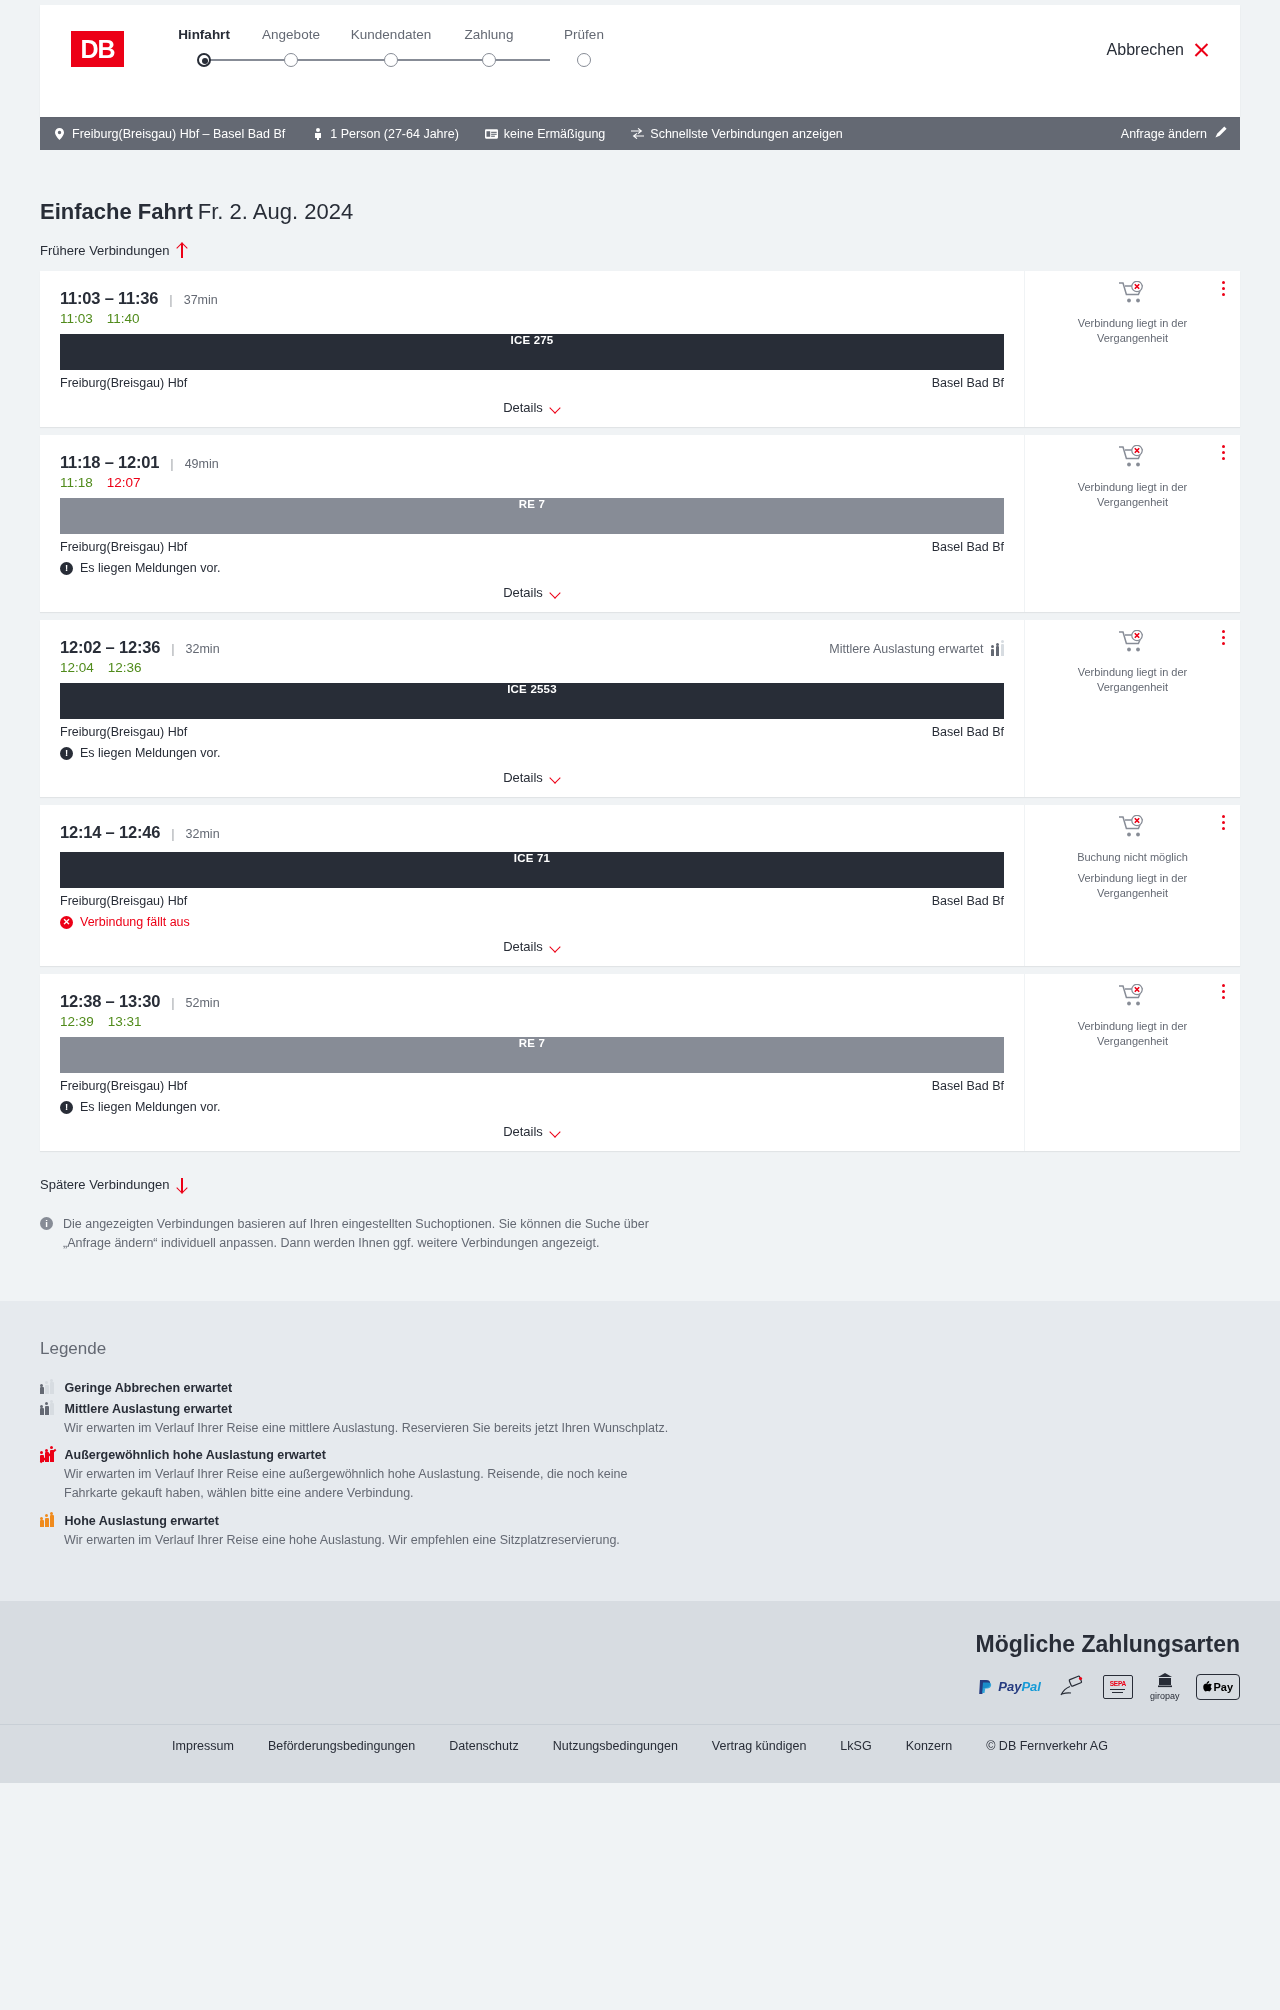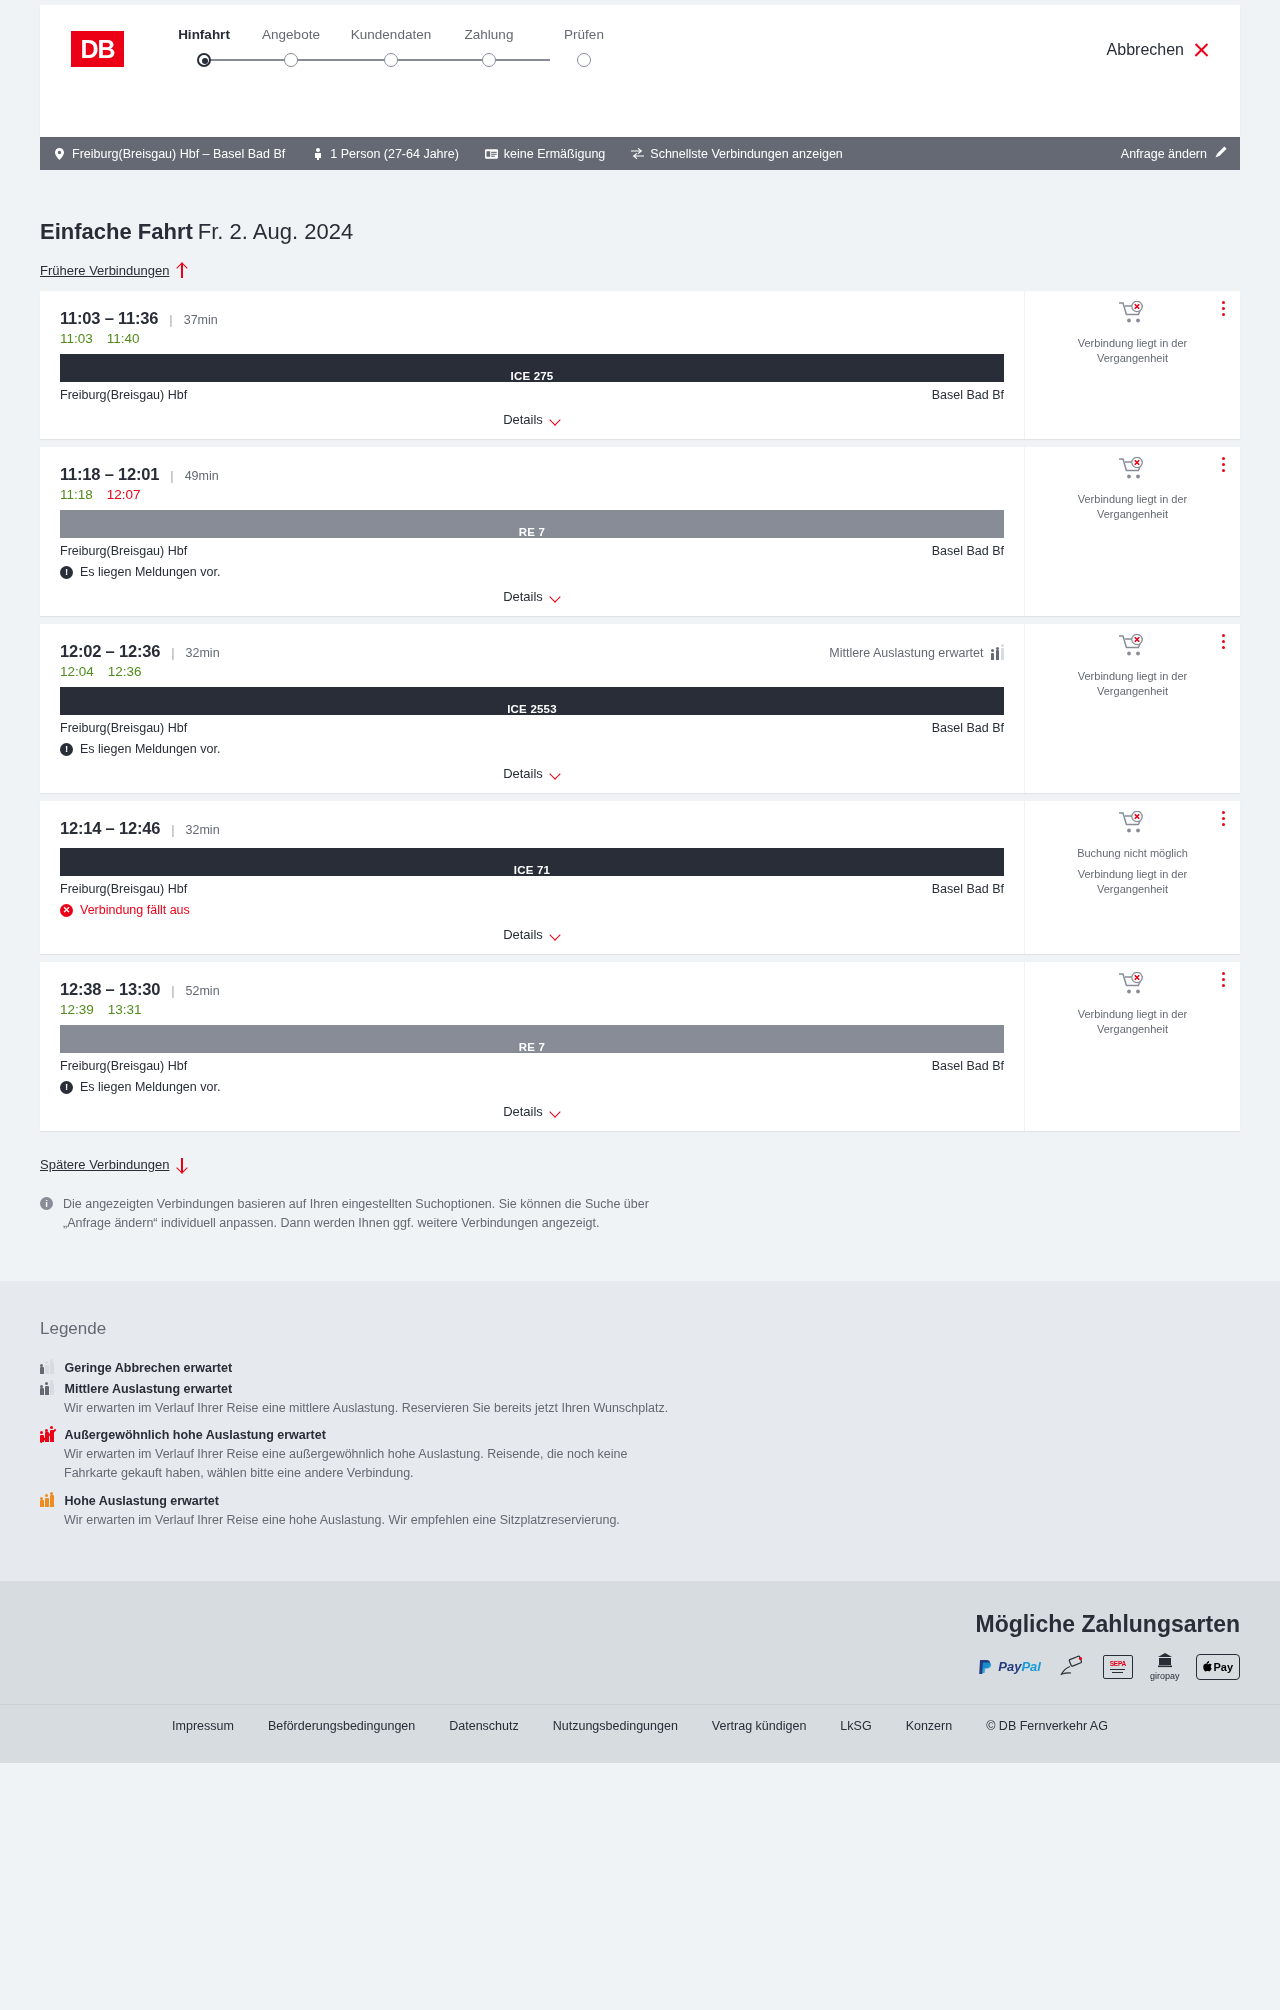--- a/index.html
+++ b/index.html
@@ -11,21 +11,21 @@
   }
   body { width: 1280px; min-height: 2010px; position: relative; }
 
   
   .header-wrap {
     background: #f0f3f5;
     padding: 5px 40px 0 40px;
   }
   .header {
     background: #ffffff;
-    height: 132px;
+    height: 112px;
     position: relative;
     display: flex;
     align-items: flex-start;
     padding: 0;
     box-shadow: 0 1px 2px rgba(0,0,0,0.05);
   }
   .db-logo {
     position: absolute;
     left: 31px;
     top: 26px;
@@ -148,21 +148,20 @@
   .page-title .date { font-weight: normal; margin-left: 5px; }
 
   .earlier-link, .later-link {
     margin-top: 18px;
     font-size: 13px;
     color: #282d37;
     display: inline-flex;
     align-items: center;
     gap: 7px;
     cursor: pointer;
-    text-decoration: underline;
   }
   .arrow-up, .arrow-down {
     width: 12px; height: 14px; position: relative; display:inline-block;
   }
   .arrow-up::before {
     content:""; position:absolute; left:5px; top:0; width:1.6px; height:14px; background:#ec0016;
   }
   .arrow-up::after {
     content:""; position:absolute; left:1.5px; top:0.5px; width:7px; height:7px;
     border-left:1.6px solid #ec0016; border-top:1.6px solid #ec0016; transform: rotate(45deg);
@@ -223,23 +222,23 @@
     margin-top: 3px;
     font-size: 13.5px;
     display: flex;
     gap: 14px;
   }
   .t-green { color: #508b1b; }
   .t-red { color: #ec0016; }
 
   .train-bar {
     margin-top: 8px;
-    height: 28px;
-    display: flex;
-    align-items: flex-end;
+    height: 36px;
+    display: flex;
+    align-items: flex-start;
     justify-content: center;
     color: #ffffff;
     font-size: 11.5px;
     font-weight: bold;
     letter-spacing: 0.2px;
   }
   .train-bar.ice { background: #282d37; }
   .train-bar.re  { background: #878c96; }
 
   .station-row {

